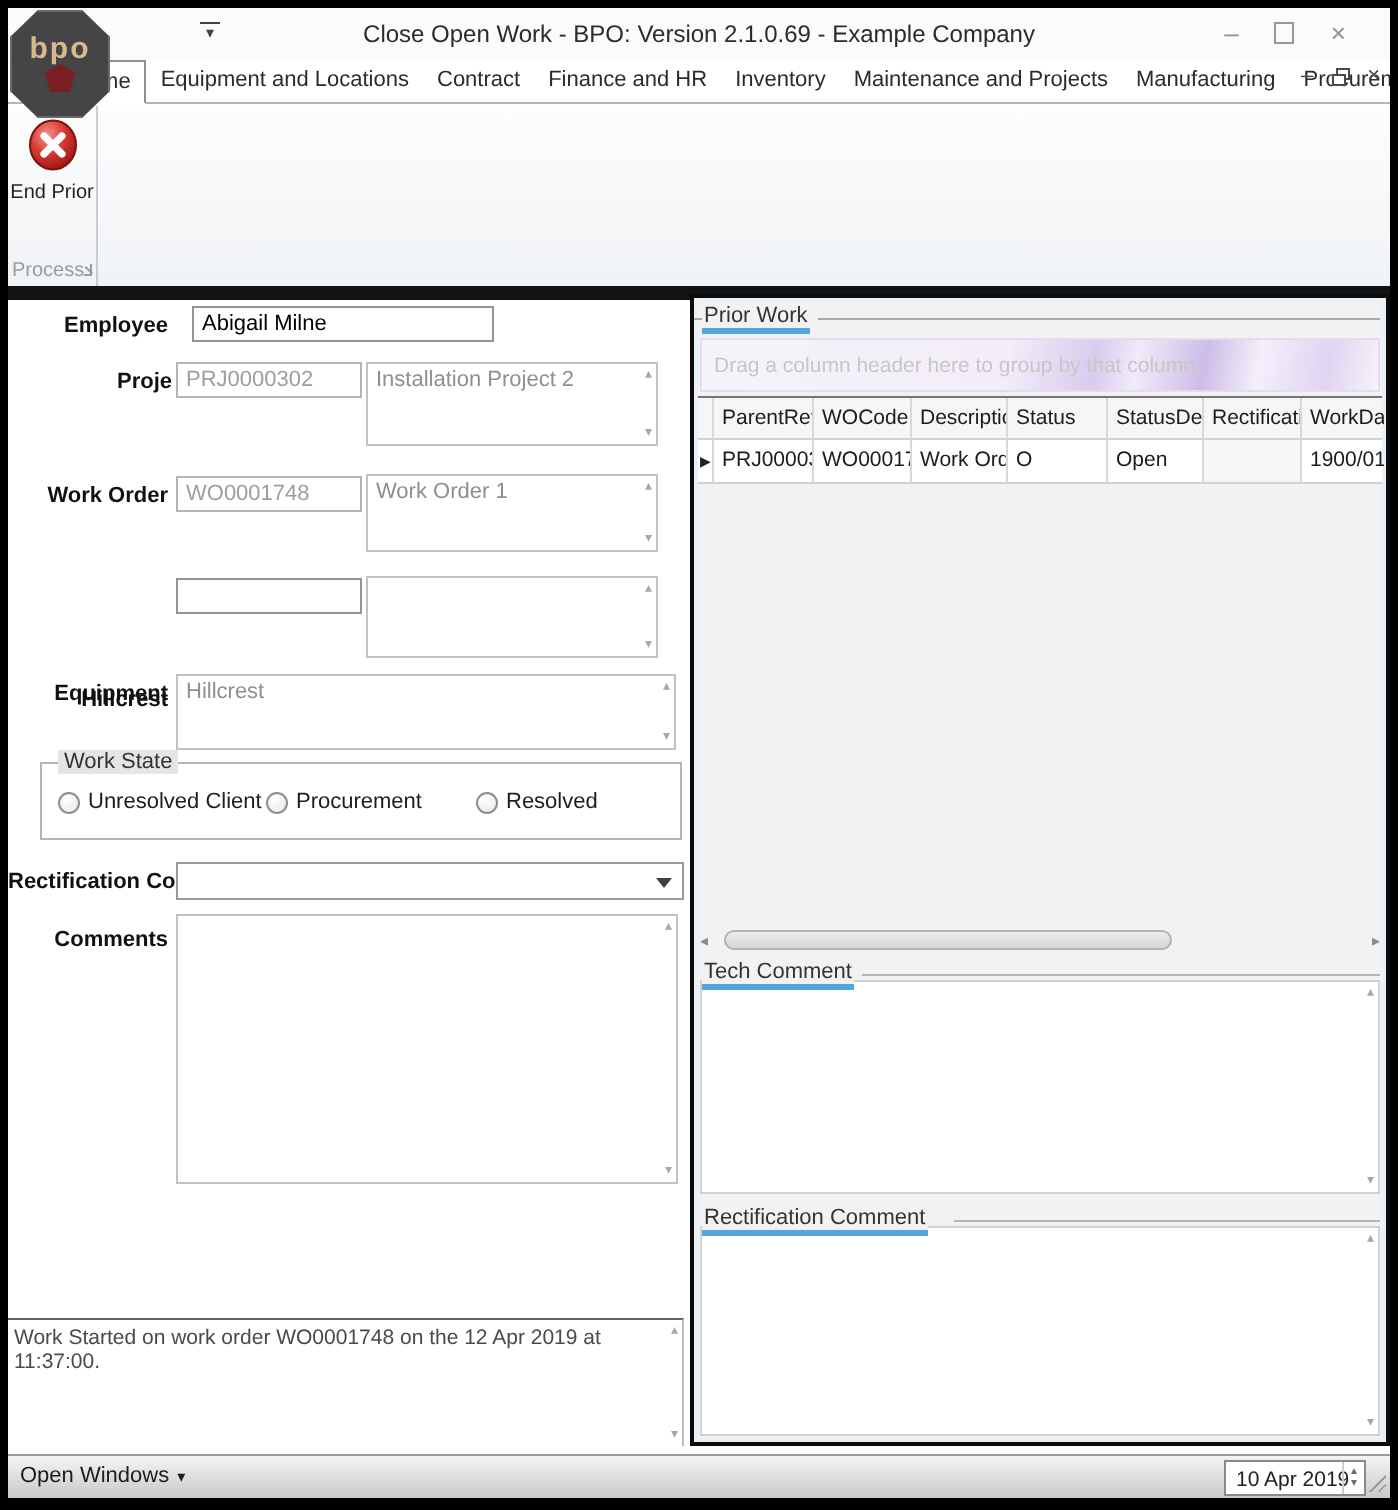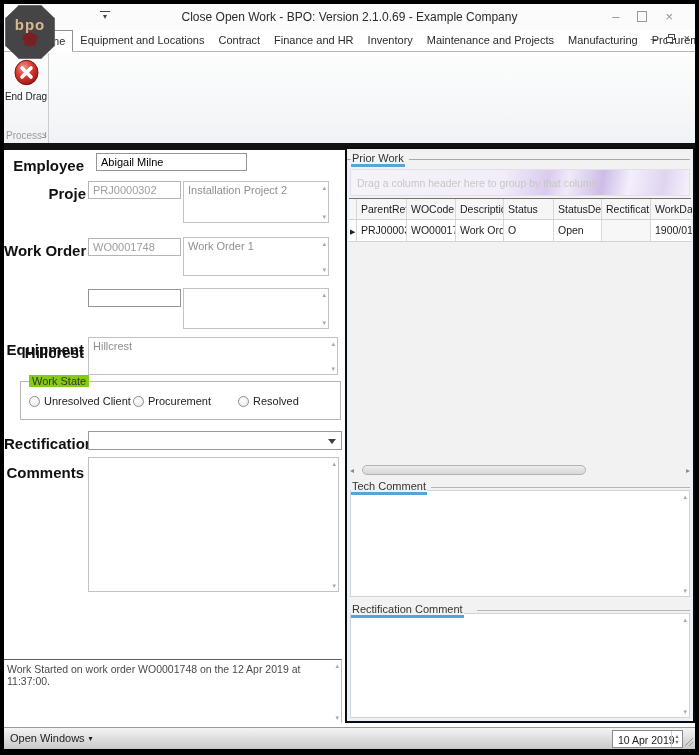--- a/index.html
+++ b/index.html
@@ -41,28 +41,28 @@
   .rbutton .blabel{font-size:10px;color:#1f1f1f;white-space:nowrap;}
   .rgroup-footer{position:absolute;left:2px;right:2px;bottom:2px;height:12px;font-size:10px;color:#9b9b9b;display:flex;align-items:center;}
   .rgroup-footer .gname{flex:1;text-align:center;}
   .launcher{width:6px;height:6px;border-right:1px solid #9b9b9b;border-bottom:1px solid #9b9b9b;position:relative;}
   .launcher:after{content:"";position:absolute;left:1px;top:1px;width:5px;height:1px;background:#9b9b9b;transform:rotate(45deg);transform-origin:left top;}
 
   .dark-strip{position:absolute;left:0;top:139px;width:100%;height:7px;background:#121212;}
   .content-bg{position:absolute;left:0;top:146px;width:100%;height:577px;background:#fff;}
 
   
-  .flabel{position:absolute;left:0;width:80px;text-align:right;font-size:15px;font-weight:bold;color:#111;white-space:nowrap;}
+  .flabel{position:absolute;left:0;width:80px;text-align:right;font-size:11px;font-weight:bold;color:#111;white-space:nowrap;}
   .tbox{position:absolute;background:#fff;border:1px solid #949494;font-size:11px;color:#000;padding:2px 4px;white-space:nowrap;overflow:hidden;}
   .tbox.disabled{border-color:#b5b5b5;color:#9e9e9e;}
   .descbox{position:absolute;background:#fff;border:1px solid #c2c2c2;font-size:11px;color:#8f8f8f;padding:2px 12px 2px 4px;overflow:hidden;}
   .scroll-up,.scroll-down{position:absolute;right:2px;font-size:7px;line-height:7px;color:#a8a8a8;}
   .scroll-up{top:2px;} .scroll-down{bottom:2px;}
   .groupbox{position:absolute;border:1px solid #b5b5b5;}
-  .groupbox .gb-label{position:absolute;top:-7px;left:8px;background:#84cc16;padding:0 3px;font-size:11px;font-weight:normal;color:#333;}
+  .groupbox .gb-label{position:absolute;top:-7px;left:8px;background:#e5e5e5;padding:0 3px;font-size:11px;font-weight:normal;color:#333;}
   .radio-row{position:absolute;left:0;right:0;top:13px;}
   .radio-item{position:absolute;display:flex;align-items:center;gap:4px;font-size:11px;color:#1d1d1d;white-space:nowrap;}
   .radio-circle{width:11px;height:11px;border:1px solid #8d8d8d;border-radius:50%;background:radial-gradient(circle at 35% 30%,#ffffff,#e7e7e7);}
   .combo{position:absolute;background:#fff;border:1px solid #9a9a9a;}
   .combo-arrow{position:absolute;right:5px;top:7px;width:0;height:0;border-left:4px solid transparent;border-right:4px solid transparent;border-top:5px solid #3f3f3f;}
   .bigarea{position:absolute;background:#fff;border:1px solid #c2c2c2;}
   .msgbox{position:absolute;background:#fff;border-top:1px solid #5f5f5f;border-right:1px solid #bdbdbd;font-size:10.5px;color:#4a4a4a;padding:3px 14px 2px 3px;}
 
   
   .panel{position:absolute;left:341px;top:143px;width:350px;height:576px;background:#f2f2f2;
@@ -150,21 +150,21 @@
                 <radialGradient id="redg" cx="38%" cy="30%" r="75%">
             <stop offset="0" stop-color="#f init29590"></stop>
                   <stop offset="0%" stop-color="#f29590"></stop>
             <stop offset="50%" stop-color="#d93a31"></stop>
                   <stop offset="100%" stop-color="#991410"></stop>
           </radialGradient>
               </defs>
           <ellipse cx="13.5" cy="13.5" rx="11.5" ry="12.2" fill="url(#redg)" stroke="#7e120d"></ellipse>
           <path d="M9 9 L18 18 M18 9 L9 18" stroke="#ffffff" stroke-width="3.6" stroke-linecap="round"></path>
         </svg>
-        <span class="blabel">End Drag</span>
+        <span class="blabel">End Prior</span>
       </div>
       <div class="rgroup-footer">
         <span class="gname">Process</span>
         <span class="launcher"></span>
       </div>
     </div>
   </div>
 
   <div class="dark-strip"></div>
   <div class="content-bg"></div>

